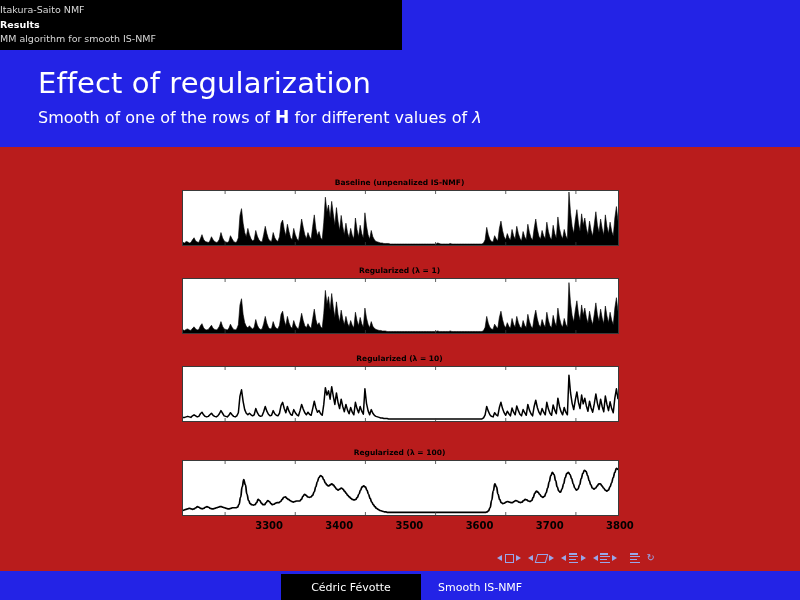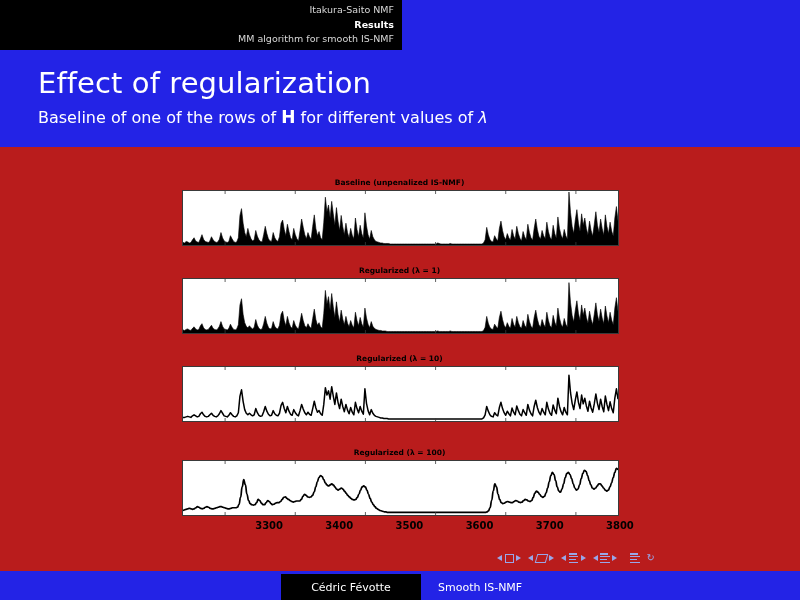--- a/index.html
+++ b/index.html
@@ -10,21 +10,21 @@
     -webkit-font-smoothing:none;
   }
   .slide{position:relative;width:800px;height:600px;}
 
   
   .headbar{
     position:absolute;left:0;top:0;width:402px;height:50px;
     background:#000;color:#fff;
     box-sizing:border-box;
     padding:3px 8px 12px 0;
-    text-align:right;
+    text-align:left;
   }
   .headbar .line{font-size:9.5px;line-height:14.5px;color:#d8d8d8;white-space:nowrap;}
   .headbar .line.active{color:#ffffff;font-weight:bold;}
 
   
   .titleblock{
     position:absolute;left:16px;top:50px;width:800px;height:97px;
     background:#2323e6;
   }
   .slide-title{
@@ -118,21 +118,21 @@
 <div class="slide">
 
   <div class="headbar">
     <div class="line">Itakura-Saito NMF</div>
     <div class="line active">Results</div>
     <div class="line">MM algorithm for smooth IS-NMF</div>
   </div>
 
   <div class="titleblock">
     <div class="slide-title">Effect of regularization</div>
-    <div class="slide-subtitle"><span>Baseline of one of the rows of </span><span class="bold-h">H</span><span> for different values of </span><span class="lam">λ</span></div>
+    <div class="slide-subtitle"><span>Smooth of one of the rows of </span><span class="bold-h">H</span><span> for different values of </span><span class="lam">λ</span></div>
   </div>
 
   <div class="body">
     <div class="figure" id="figure">
         <div class="panel" style="left: 182px; top: 31px; width: 435px;">
           <div class="panel-title">Baseline (unpenalized IS-NMF)</div>
           <div class="plotbox">
             <svg viewBox="0 0 435 54" preserveAspectRatio="none">
               <path d="M0,54 L0.00,51.44 L1.58,51.96 L3.16,50.40 L4.75,50.92 L6.33,51.96 L7.91,51.44 L9.49,48.84 L11.07,46.76 L12.65,49.88 L14.24,50.92 L15.82,51.44 L17.40,47.80 L18.98,43.64 L20.56,48.32 L22.15,50.40 L23.73,50.92 L25.31,51.44 L26.89,49.88 L28.47,45.72 L30.05,48.84 L31.64,50.40 L33.22,51.44 L34.80,50.92 L36.38,48.32 L37.96,41.56 L39.55,46.76 L41.13,49.88 L42.71,50.92 L44.29,51.44 L45.87,50.40 L47.45,44.68 L49.04,47.80 L50.62,50.40 L52.20,51.44 L53.78,50.92 L55.36,46.76 L56.95,24.40 L58.53,17.64 L60.11,32.20 L61.69,41.56 L63.27,45.72 L64.85,37.40 L66.44,43.64 L68.02,47.80 L69.60,49.88 L71.18,48.84 L72.76,39.48 L74.35,45.20 L75.93,48.84 L77.51,50.40 L79.09,50.92 L80.67,43.64 L82.25,35.32 L83.84,42.60 L85.42,47.80 L87.00,49.88 L88.58,50.40 L90.16,41.56 L91.75,46.76 L93.33,49.36 L94.91,50.40 L96.49,45.72 L98.07,32.20 L99.65,29.08 L101.24,38.44 L102.82,44.68 L104.40,33.24 L105.98,40.52 L107.56,46.76 L109.15,48.84 L110.73,37.40 L112.31,43.64 L113.89,47.80 L115.47,49.88 L117.05,39.48 L118.64,28.04 L120.22,36.36 L121.80,43.64 L123.38,47.80 L124.96,41.56 L126.55,45.72 L128.13,48.32 L129.71,35.32 L131.29,23.88 L132.87,37.40 L134.45,44.68 L136.04,40.52 L137.62,46.76 L139.20,48.84 L140.78,31.16 L142.36,6.20 L143.95,20.76 L145.53,14.00 L147.11,27.00 L148.69,10.36 L150.27,22.84 L151.85,34.28 L153.44,16.60 L155.02,30.12 L156.60,39.48 L158.18,24.40 L159.76,35.84 L161.35,43.64 L162.93,32.20 L164.51,41.56 L166.09,46.76 L167.67,37.40 L169.25,44.16 L170.84,47.80 L172.42,27.00 L174.00,38.44 L175.58,45.72 L177.16,34.28 L178.75,42.60 L180.33,47.28 L181.91,21.80 L183.49,34.80 L185.07,43.64 L186.65,48.32 L188.24,39.48 L189.82,45.72 L191.40,48.84 L192.98,50.40 L194.56,50.92 L196.15,51.44 L197.73,51.96 L199.31,51.96 L200.89,52.48 L202.47,52.48 L204.05,52.48 L205.64,52.48 L207.22,53.00 L208.80,53.00 L210.38,53.00 L211.96,53.00 L213.55,53.00 L215.13,53.00 L216.71,53.00 L218.29,53.00 L219.87,53.00 L221.45,53.00 L223.04,53.00 L224.62,53.00 L226.20,53.00 L227.78,53.00 L229.36,53.00 L230.95,53.00 L232.53,53.00 L234.11,53.00 L235.69,53.00 L237.27,53.00 L238.85,53.00 L240.44,53.00 L242.02,53.00 L243.60,53.00 L245.18,53.00 L246.76,53.00 L248.35,53.00 L249.93,53.00 L251.51,53.00 L253.09,53.00 L254.67,51.96 L256.25,52.48 L257.84,53.00 L259.42,53.00 L261.00,53.00 L262.58,53.00 L264.16,53.00 L265.75,53.00 L267.33,52.48 L268.91,53.00 L270.49,53.00 L272.07,53.00 L273.65,53.00 L275.24,53.00 L276.82,53.00 L278.40,53.00 L279.98,53.00 L281.56,53.00 L283.15,53.00 L284.73,53.00 L286.31,53.00 L287.89,53.00 L289.47,53.00 L291.05,53.00 L292.64,53.00 L294.22,53.00 L295.80,53.00 L297.38,53.00 L298.96,53.00 L300.55,51.96 L302.13,48.84 L303.71,36.36 L305.29,43.64 L306.87,48.32 L308.45,50.40 L310.04,50.92 L311.62,44.68 L313.20,47.80 L314.78,49.88 L316.36,37.40 L317.95,30.12 L319.53,39.48 L321.11,45.72 L322.69,48.84 L324.27,42.60 L325.85,46.76 L327.44,49.36 L329.02,38.44 L330.60,44.68 L332.18,48.32 L333.76,35.32 L335.35,42.60 L336.93,47.28 L338.51,49.88 L340.09,40.52 L341.67,45.72 L343.25,48.84 L344.84,33.24 L346.42,41.56 L348.00,46.76 L349.58,49.36 L351.16,37.40 L352.75,28.04 L354.33,38.44 L355.91,45.20 L357.49,48.32 L359.07,39.48 L360.65,44.68 L362.24,47.80 L363.82,31.16 L365.40,40.52 L366.98,46.24 L368.56,48.84 L370.15,34.28 L371.73,42.60 L373.31,47.28 L374.89,25.96 L376.47,37.40 L378.05,44.16 L379.64,47.80 L381.22,38.44 L382.80,44.68 L384.38,48.32 L385.96,1.00 L387.55,21.80 L389.13,35.32 L390.71,42.60 L392.29,29.08 L393.87,18.68 L395.45,32.20 L397.04,40.52 L398.62,22.84 L400.20,34.28 L401.78,27.00 L403.36,37.40 L404.95,43.64 L406.53,30.12 L408.11,39.48 L409.69,45.20 L411.27,33.24 L412.85,20.76 L414.44,34.28 L416.02,41.56 L417.60,28.04 L419.18,37.40 L420.76,44.16 L422.35,23.88 L423.93,35.32 L425.51,42.60 L427.09,31.16 L428.67,40.00 L430.25,45.20 L431.84,27.00 L433.42,15.56 L435.00,30.12 L435,54 Z" fill="#000" stroke="#000" stroke-width="0.6"></path>
               <line x1="42.10" y1="54" x2="42.10" y2="51" stroke="#3a3a3a" stroke-width="0.8"></line>

